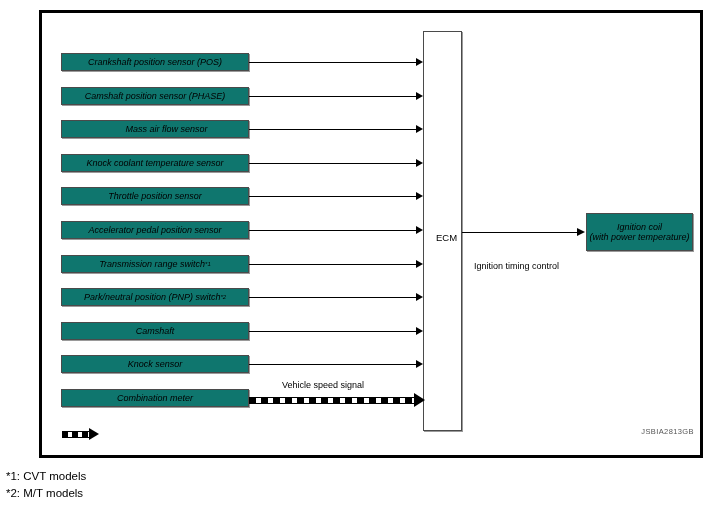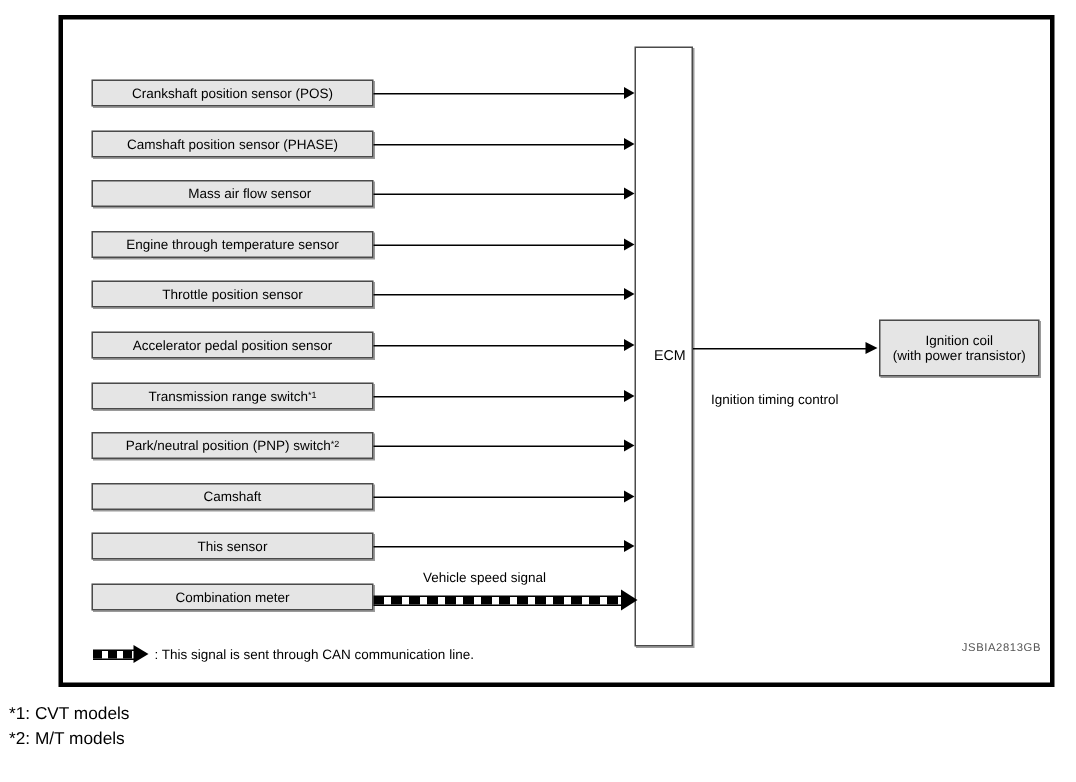--- a/index.html
+++ b/index.html
@@ -21,29 +21,30 @@
     border:3px solid #000;
     box-sizing:border-box;
     background:#fff;
   }
 
   
   .node-box{
     position:absolute;
     box-sizing:border-box;
     border:1px solid #4a4a4a;
-    background:#e5e5e5;
+    background:#0f766e;
     display:flex;
     align-items:center;
     justify-content:center;
     text-align:center;
     font-size:9px;
     line-height:1.15;
     color:#000;
     box-shadow:1px 1px 0 #9a9a9a;
+    font-style:italic;
   }
 
   .sensor-box{
     left:19px;            
     width:188px;          
     height:18px;
     font-size:9px;
   }
 
   .sensor-box .sup{
@@ -239,21 +240,21 @@
         <span>Camshaft position sensor (PHASE)</span>
       </div>
       <div class="wire" style="top: 83px;"></div>
       <div class="arrow-head" style="top: 79px;"></div>
       <div class="node-box sensor-box" style="top: 107px; padding-left: 23px;">
         <span>Mass air flow sensor</span>
       </div>
       <div class="wire" style="top: 116px;"></div>
       <div class="arrow-head" style="top: 112px;"></div>
       <div class="node-box sensor-box" style="top: 141px;">
-        <span>Engine through temperature sensor</span>
+        <span>Knock coolant temperature sensor</span>
       </div>
       <div class="wire" style="top: 150px;"></div>
       <div class="arrow-head" style="top: 146px;"></div>
       <div class="node-box sensor-box" style="top: 174px; text-align: right;">
         <span>Throttle position sensor</span>
       </div>
       <div class="wire" style="top: 183px;"></div>
       <div class="arrow-head" style="top: 179px;"></div>
       <div class="node-box sensor-box" style="top: 208px;">
         <span>Accelerator pedal position sensor</span>
@@ -271,48 +272,47 @@
         <span class="sup">*2</span>
       </div>
       <div class="wire" style="top: 284px;"></div>
       <div class="arrow-head" style="top: 280px;"></div>
       <div class="node-box sensor-box" style="top: 309px;">
         <span>Camshaft</span>
       </div>
       <div class="wire" style="top: 318px;"></div>
       <div class="arrow-head" style="top: 314px;"></div>
       <div class="node-box sensor-box" style="top: 342px;">
-        <span>This sensor</span>
+        <span>Knock sensor</span>
       </div>
       <div class="wire" style="top: 351px;"></div>
       <div class="arrow-head" style="top: 347px;"></div>
       <div class="node-box sensor-box" style="top: 376px;">
         <span>Combination meter</span>
       </div>
     </div>
 
   <div id="can-wire"></div>
   <div id="can-arrow-head"></div>
   <div id="vehicle-speed-label">Vehicle speed signal</div>
 
   <div id="ignition-wire"></div>
   <div id="ignition-arrow-head"></div>
   <div id="ignition-timing-label">Ignition timing control</div>
 
   <div id="ignition-coil-box" class="node-box">
     <span class="coil-line">Ignition coil</span>
-    <span class="coil-line">(with power transistor)</span>
+    <span class="coil-line">(with power temperature)</span>
   </div>
 
   <div id="legend">
     <span id="legend-glyph">
       <span id="legend-dash"></span>
       <span id="legend-arrow"></span>
     </span>
-    <span id="legend-text">: This signal is sent through CAN communication line.</span>
   </div>
 
   <div id="figure-id">JSBIA2813GB</div>
 </div>
 
 <div id="footnotes">
   <div class="footnote">*1: CVT models</div>
   <div class="footnote">*2: M/T models</div>
 </div>
 

